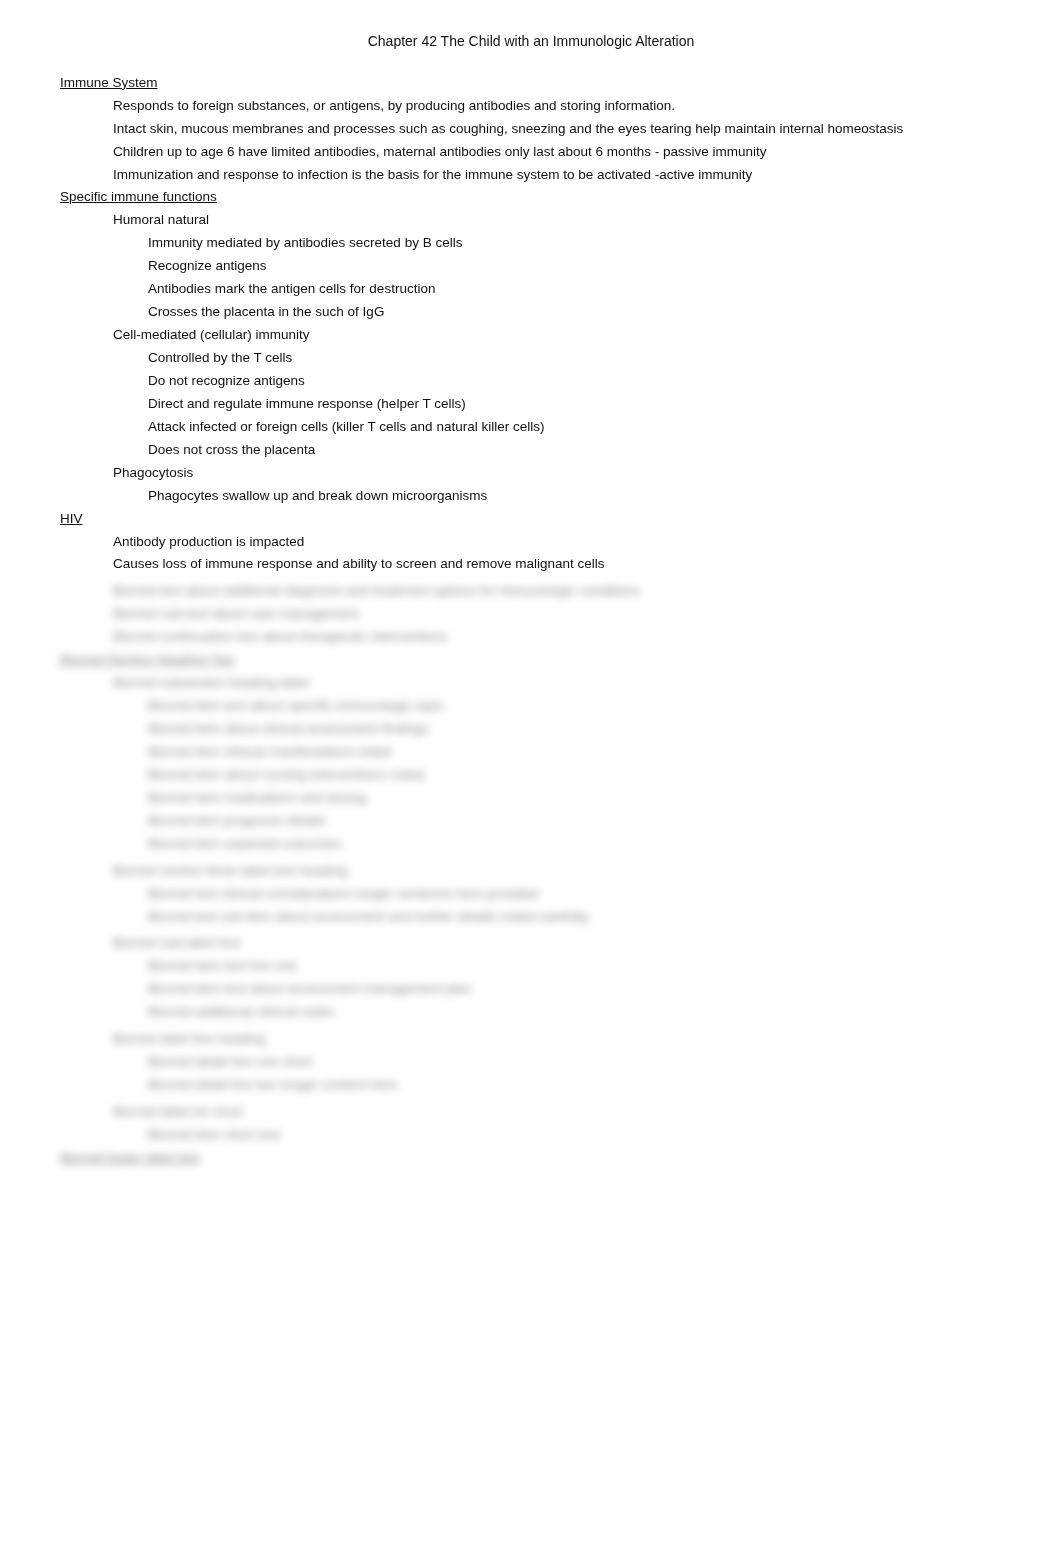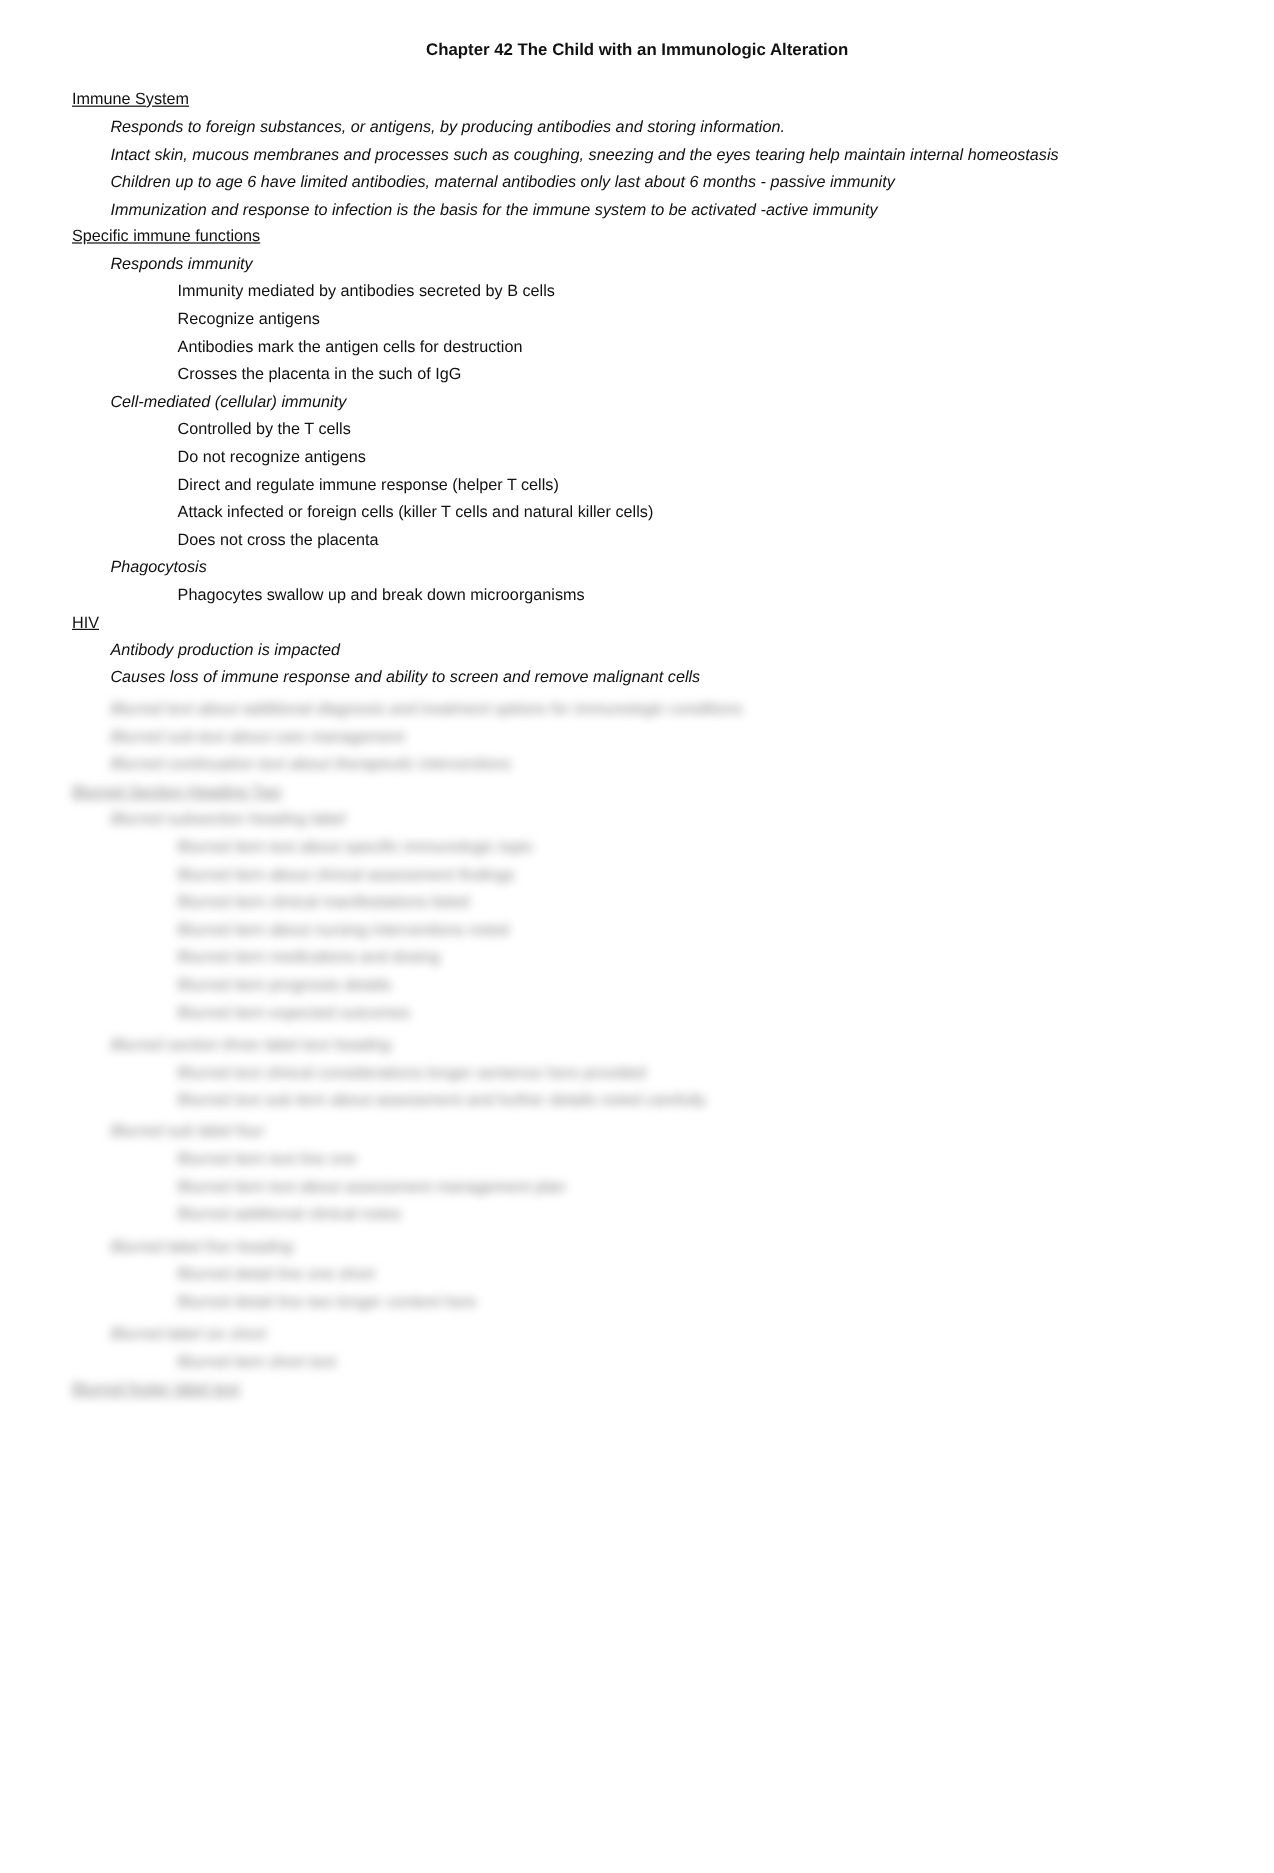--- a/index.html
+++ b/index.html
@@ -15,36 +15,35 @@
       color: #111111;
       width: 1062px;
       min-height: 1561px;
       padding: 30px 60px;
     }
 
     .page-title {
       text-align: center;
       font-size: 14px;
       margin-bottom: 18px;
-      font-weight: bold;
+      font-weight: normal;
     }
 
     .outline {
       line-height: 1.7;
     }
 
     .level0 {
       margin-left: 0px;
       font-weight: normal;
       text-decoration: underline;
     }
 
     .level1 {
-      margin-left: 32px;
-      font-style: italic;
+      margin-left: 53px;
     }
 
     .level3 {
       margin-left: 88px;
     }
 
     .blurred-block {
       filter: blur(4px);
       color: #888;
       user-select: none;
@@ -76,21 +75,21 @@
   </div>
   <div class="level1">
     <span>Immunization and response to infection is the basis for the immune system to be activated -active immunity</span>
   </div>
 
   <div class="level0 section-gap">
     <span>Specific immune functions</span>
   </div>
 
   <div class="level1">
-    <span>Responds immunity</span>
+    <span>Humoral natural</span>
   </div>
   <div class="level3">
     <span>Immunity mediated by antibodies secreted by B cells</span>
   </div>
   <div class="level3">
     <span>Recognize antigens</span>
   </div>
   <div class="level3">
     <span>Antibodies mark the antigen cells for destruction</span>
   </div>

